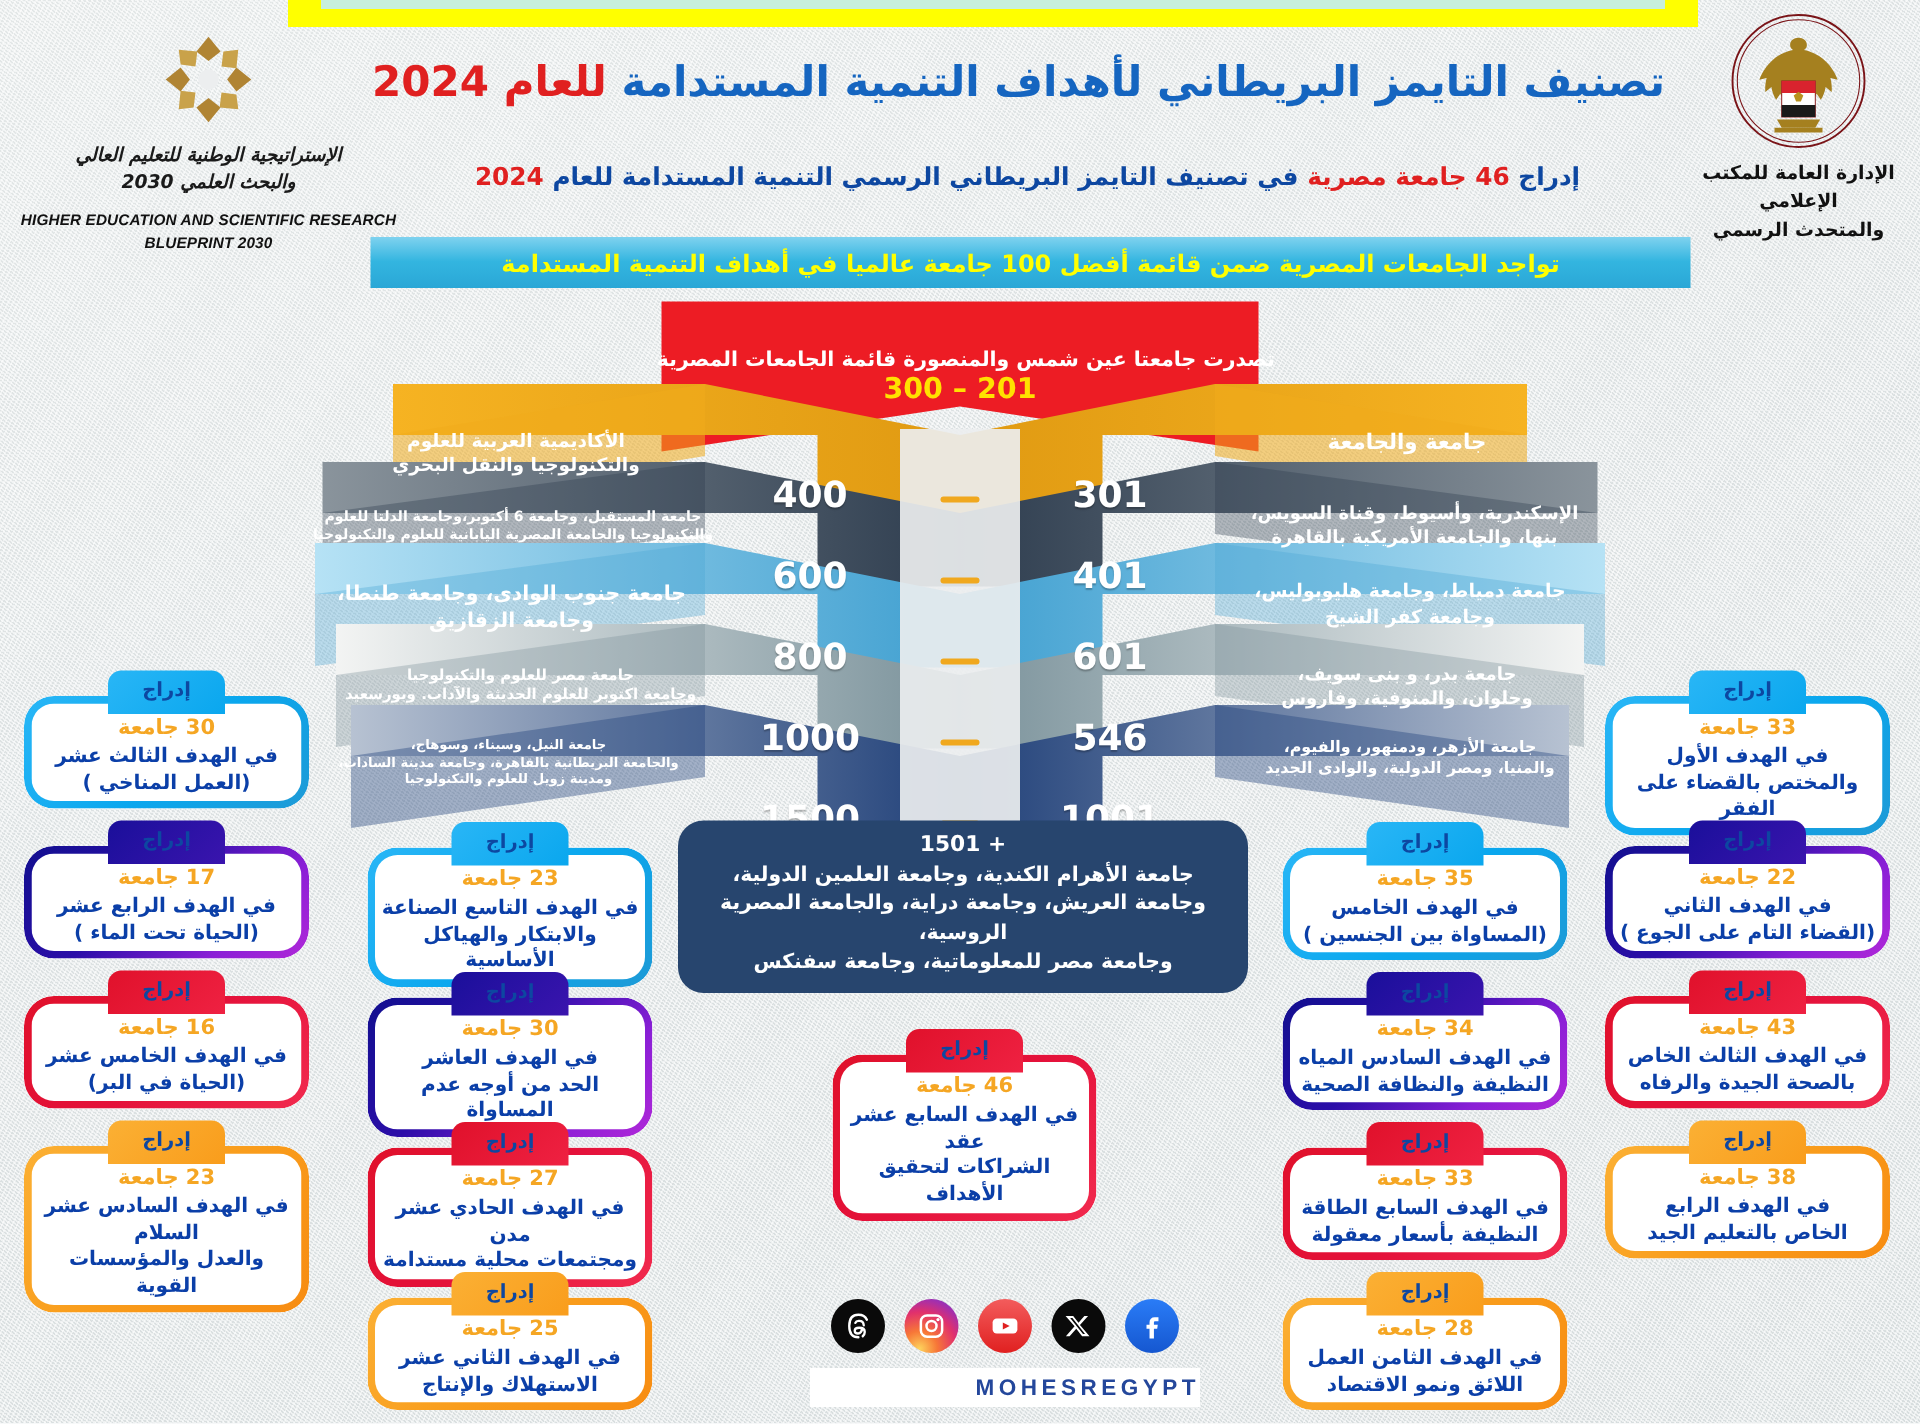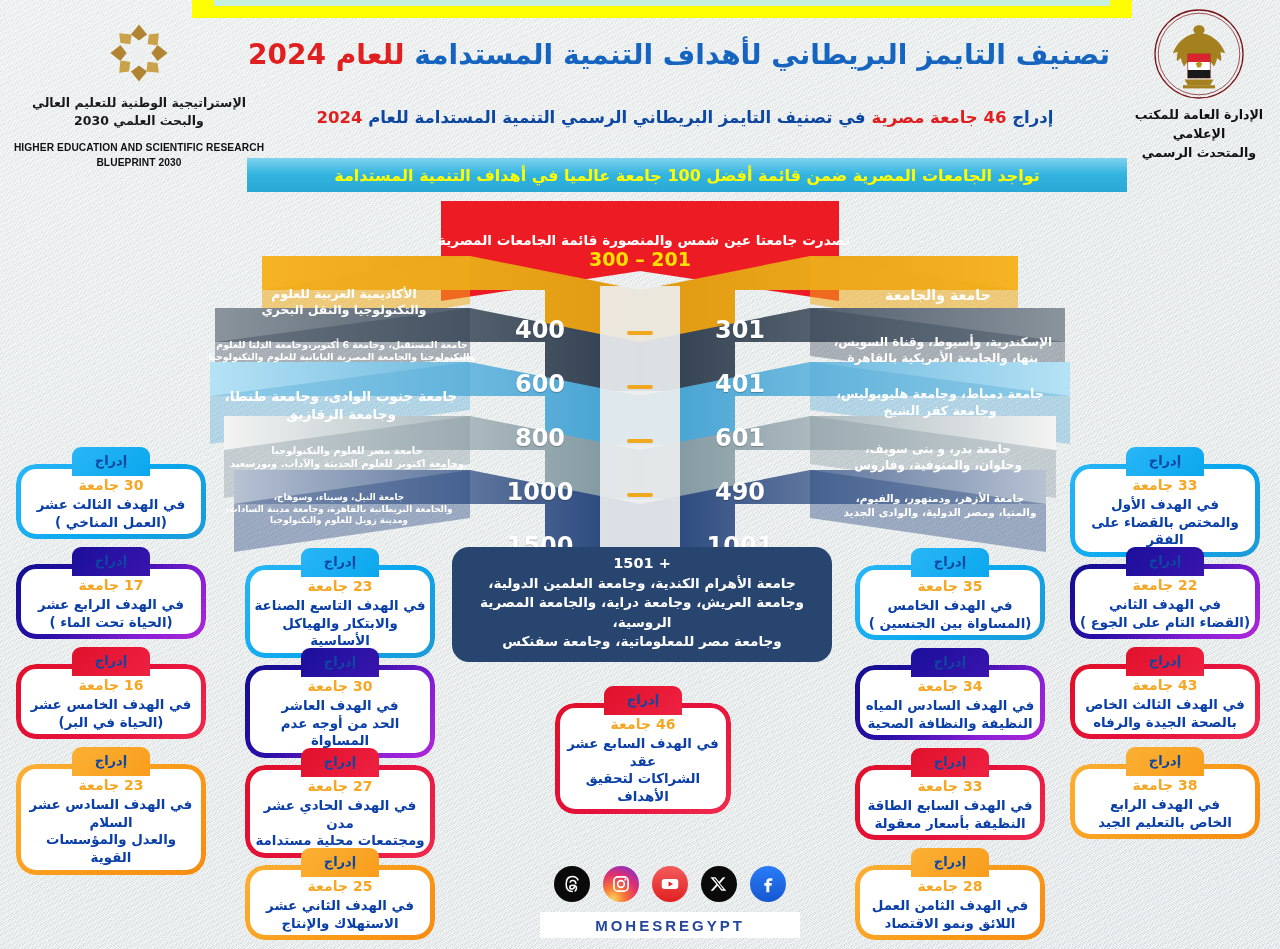--- a/index.html
+++ b/index.html
@@ -22,21 +22,21 @@
   #top-ribbon {
     position:absolute; left:192px; top:-12px; width:940px; height:30px;
     background:#ffff00; z-index:5;
   }
   #top-ribbon-inner {
     position:absolute; left:22px; top:0; right:22px; height:18px;
     background:#c7efdd;
   }
 
   
-  #hdr-left { position:absolute; left:8px; top:22px; width:262px; text-align:center; }
+  #hdr-left { position:absolute; left:8px; top:22px; width:262px; text-align:center;font-style:italic; }
   #logo-blueprint { width:62px; height:62px; margin:0 auto 10px; display:block; }
   #hdr-left .ar {
     font-size:12.5px; font-weight:bold; color:#1a1a1a; line-height:1.45;
     direction:rtl;
   }
   #hdr-left .en {
     margin-top:11px; font-size:10.2px; font-weight:bold; color:#111;
     line-height:1.4; letter-spacing:.1px; direction:ltr;
     font-family:"Liberation Sans", sans-serif;
   }
@@ -146,21 +146,20 @@
 
   .badge.center-red { width:176px; }
 
   
   #social { position:absolute; left:540px; top:866px; width:260px; }
   #social-icons { display:flex; justify-content:center; gap:13px; }
   .soc { width:36px; height:36px; border-radius:50%; display:flex; align-items:center;
          justify-content:center; }
   #handle-box {
     margin-top:10px; background:#ffffff; height:26px; display:flex; align-items:center;
-    justify-content:center;
   }
   #handle-box span {
     font-family:"Liberation Sans", sans-serif; direction:ltr;
     font-size:15px; font-weight:bold; letter-spacing:3px; color:#24479b;
   }
 </style>
 </head>
 <body>
 
 <div id="page">
@@ -323,21 +322,21 @@
         <div class="fnum" style="left: 740px; top: 174px; transform: translateX(-50%);">401</div>
         <div class="side-label" style="left: 196px; top: 143px; width: 292px; font-size: 9.4px;">جامعة المستقبل، وجامعة 6 أكتوبر،وجامعة الدلتا للعلوم<br>والتكنولوجيا والجامعة المصرية اليابانية للعلوم والتكنولوجيا</div>
         <div class="side-label" style="left: 812px; top: 139px; width: 262px; font-size: 12px;">الإسكندرية، وأسيوط، وقناة السويس،<br>بنها، والجامعة الأمريكية بالقاهرة</div>
         <div class="fnum" style="left: 540px; top: 228px; transform: translateX(-50%);">800</div>
         <div class="fdash" style="left: 627px; top: 243px;"></div>
         <div class="fnum" style="left: 740px; top: 228px; transform: translateX(-50%);">601</div>
         <div class="side-label" style="left: 216px; top: 192px; width: 250px; font-size: 13.6px;">جامعة جنوب الوادى، وجامعة طنطا،<br>وجامعة الزقازيق</div>
         <div class="side-label" style="left: 812px; top: 190px; width: 256px; font-size: 12.6px;">جامعة دمياط، وجامعة هليوبوليس،<br>وجامعة كفر الشيخ</div>
         <div class="fnum" style="left: 540px; top: 282px; transform: translateX(-50%);">1000</div>
         <div class="fdash" style="left: 627px; top: 297px;"></div>
-        <div class="fnum" style="left: 740px; top: 282px; transform: translateX(-50%);">490</div>
+        <div class="fnum" style="left: 740px; top: 282px; transform: translateX(-50%);">546</div>
         <div class="side-label" style="left: 228px; top: 248px; width: 238px; font-size: 10px;">جامعة مصر للعلوم والتكنولوجيا<br>وجامعة اكتوبر للعلوم الحديثة والآداب.  وبورسعيد</div>
         <div class="side-label" style="left: 816px; top: 246px; width: 244px; font-size: 12px;">جامعة بدر، و بنى سويف،<br>وحلوان، والمنوفية، وفاروس</div>
         <div class="fnum" style="left: 540px; top: 336px; transform: translateX(-50%);">1500</div>
         <div class="fdash" style="left: 627px; top: 351px;"></div>
         <div class="fnum" style="left: 740px; top: 336px; transform: translateX(-50%); text-align: right;">1001</div>
         <div class="side-label" style="left: 224px; top: 296px; width: 230px; font-size: 8.8px;">جامعة النيل، وسيناء، وسوهاج،<br>والجامعة البريطانية بالقاهرة، وجامعة مدينة السادات،<br>ومدينة زويل للعلوم والتكنولوجيا</div>
         <div class="side-label" style="left: 812px; top: 296px; width: 256px; font-size: 10.6px;">جامعة الأزهر، ودمنهور، والفيوم،<br>والمنيا، ومصر الدولية، والوادى الجديد</div>
       </div>
 
     <div id="box1501">

